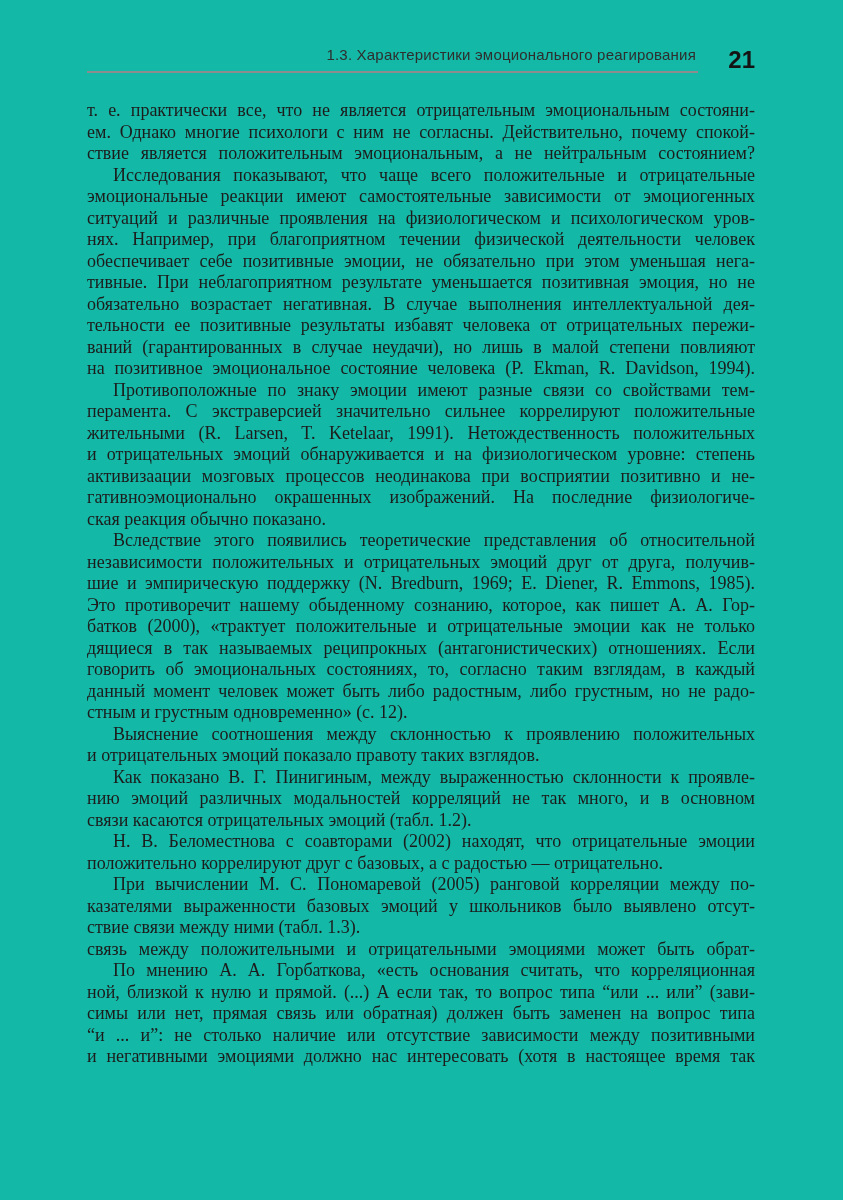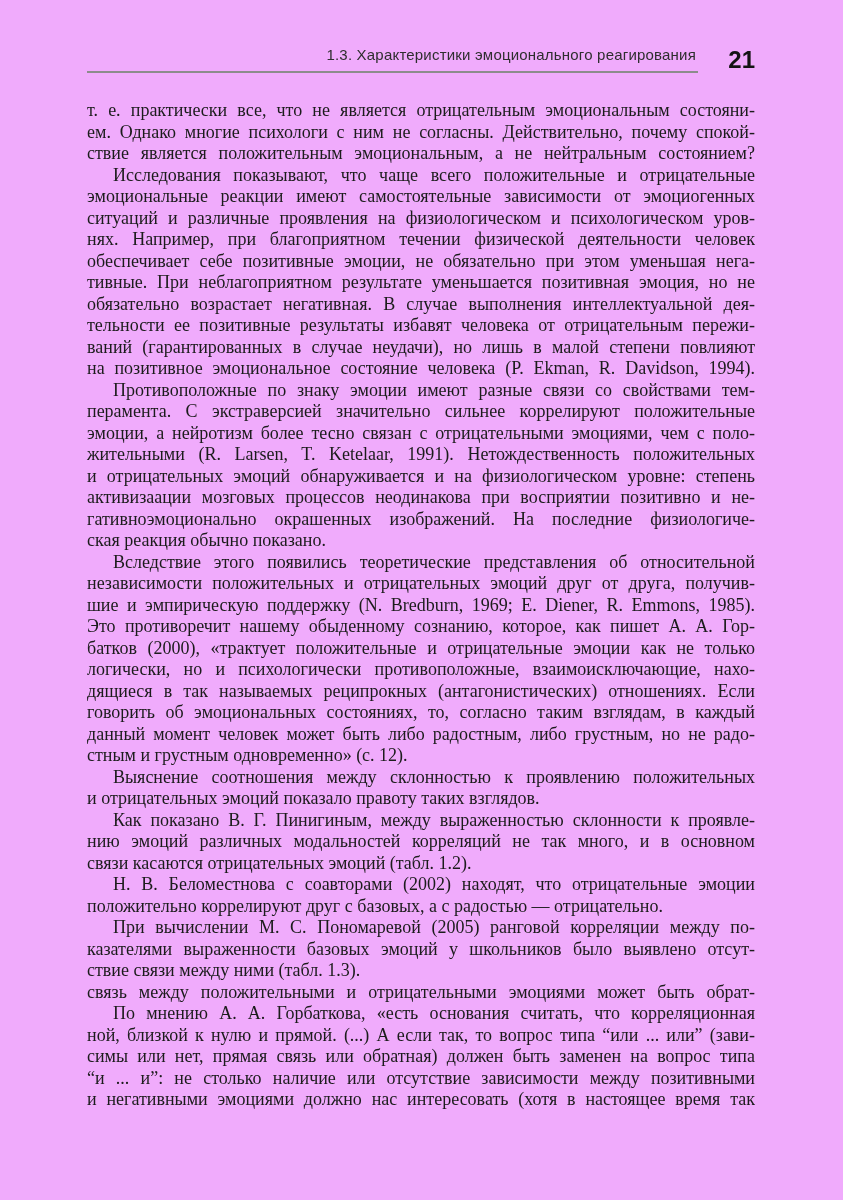--- a/index.html
+++ b/index.html
@@ -1,20 +1,20 @@
 <!DOCTYPE html>
 <html><head>
 <meta charset="utf-8">
 <style>
   html, body { margin: 0; padding: 0; background: #e8e8e8; }
   .page {
     position: relative;
     width: 843px;
     height: 1200px;
-    background: #f0abfc;
+    background: #14b8a6;
     overflow: hidden;
     font-family: "Liberation Serif", serif;
   }
   .page-header {
     position: absolute;
     left: 87px;
     top: 46px;
     width: 668px;
     display: flex;
     align-items: flex-end;
@@ -78,41 +78,39 @@
         <div class="line just">ствие является положительным эмоциональным, а не нейтральным состоянием?</div>
       </div>
       <div class="paragraph">
         <div class="line just indent">Исследования показывают, что чаще всего положительные и отрицательные</div>
         <div class="line just">эмоциональные реакции имеют самостоятельные зависимости от эмоциогенных</div>
         <div class="line just">ситуаций и различные проявления на физиологическом и психологическом уров-</div>
         <div class="line just">нях. Например, при благоприятном течении физической деятельности человек</div>
         <div class="line just">обеспечивает себе позитивные эмоции, не обязательно при этом уменьшая нега-</div>
         <div class="line just">тивные. При неблагоприятном результате уменьшается позитивная эмоция, но не</div>
         <div class="line just">обязательно возрастает негативная. В случае выполнения интеллектуальной дея-</div>
-        <div class="line just">тельности ее позитивные результаты избавят человека от отрицательным пережи-</div>
+        <div class="line just">тельности ее позитивные результаты избавят человека от отрицательных пережи-</div>
         <div class="line just">ваний (гарантированных в случае неудачи), но лишь в малой степени повлияют</div>
         <div class="line just">на позитивное эмоциональное состояние человека (P. Ekman, R. Davidson, 1994).</div>
       </div>
       <div class="paragraph">
         <div class="line just indent">Противоположные по знаку эмоции имеют разные связи со свойствами тем-</div>
         <div class="line just">перамента. С экстраверсией значительно сильнее коррелируют положительные</div>
-        <div class="line just">эмоции, а нейротизм более тесно связан с отрицательными эмоциями, чем с поло-</div>
         <div class="line just">жительными (R. Larsen, T. Ketelaar, 1991). Нетождественность положительных</div>
         <div class="line just">и отрицательных эмоций обнаруживается и на физиологическом уровне: степень</div>
         <div class="line just">активизаации мозговых процессов неодинакова при восприятии позитивно и не-</div>
         <div class="line just">гативноэмоционально окрашенных изображений. На последние физиологиче-</div>
         <div class="line">ская реакция обычно показано.</div>
       </div>
       <div class="paragraph">
         <div class="line just indent">Вследствие этого появились теоретические представления об относительной</div>
         <div class="line just">независимости положительных и отрицательных эмоций друг от друга, получив-</div>
         <div class="line just">шие и эмпирическую поддержку (N. Bredburn, 1969; E. Diener, R. Emmons, 1985).</div>
         <div class="line just">Это противоречит нашему обыденному сознанию, которое, как пишет А. А. Гор-</div>
         <div class="line just">батков (2000), «трактует положительные и отрицательные эмоции как не только</div>
-        <div class="line just">логически, но и психологически противоположные, взаимоисключающие, нахо-</div>
         <div class="line just">дящиеся в так называемых реципрокных (антагонистических) отношениях. Если</div>
         <div class="line just">говорить об эмоциональных состояниях, то, согласно таким взглядам, в каждый</div>
         <div class="line just">данный момент человек может быть либо радостным, либо грустным, но не радо-</div>
         <div class="line">стным и грустным одновременно» (с. 12).</div>
       </div>
       <div class="paragraph">
         <div class="line just indent">Выяснение соотношения между склонностью к проявлению положительных</div>
         <div class="line">и отрицательных эмоций показало правоту таких взглядов.</div>
       </div>
       <div class="paragraph">

